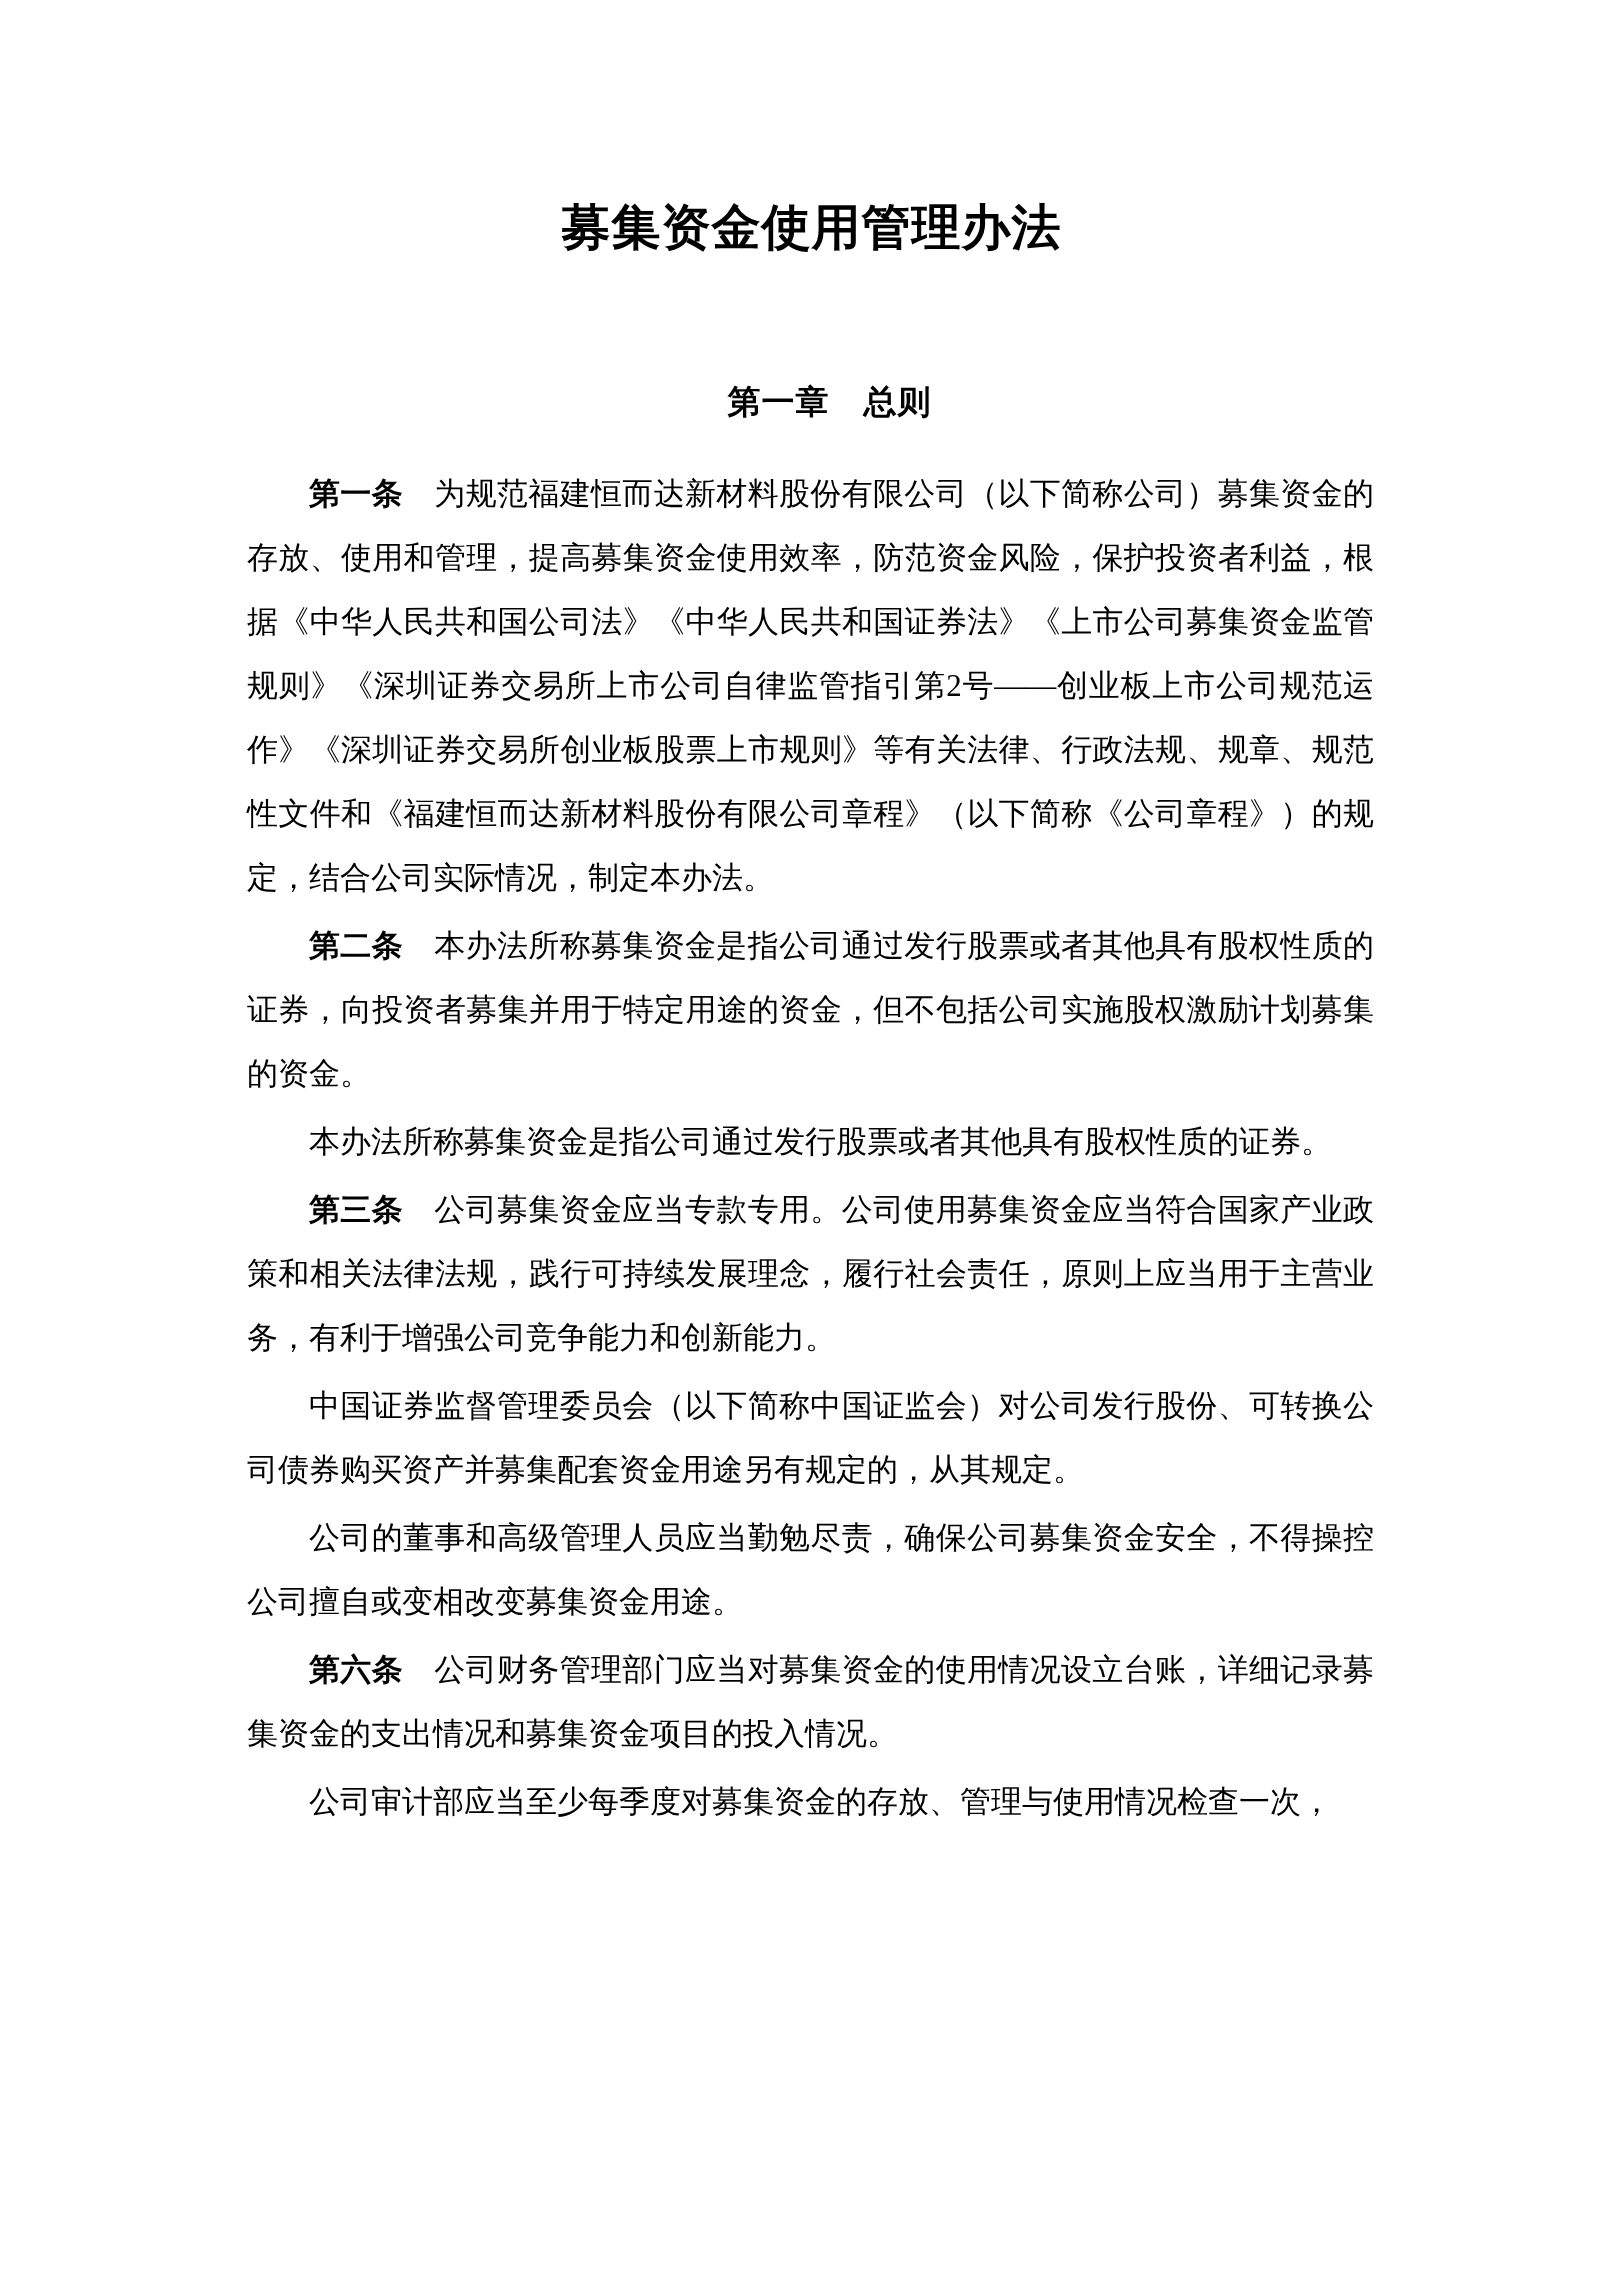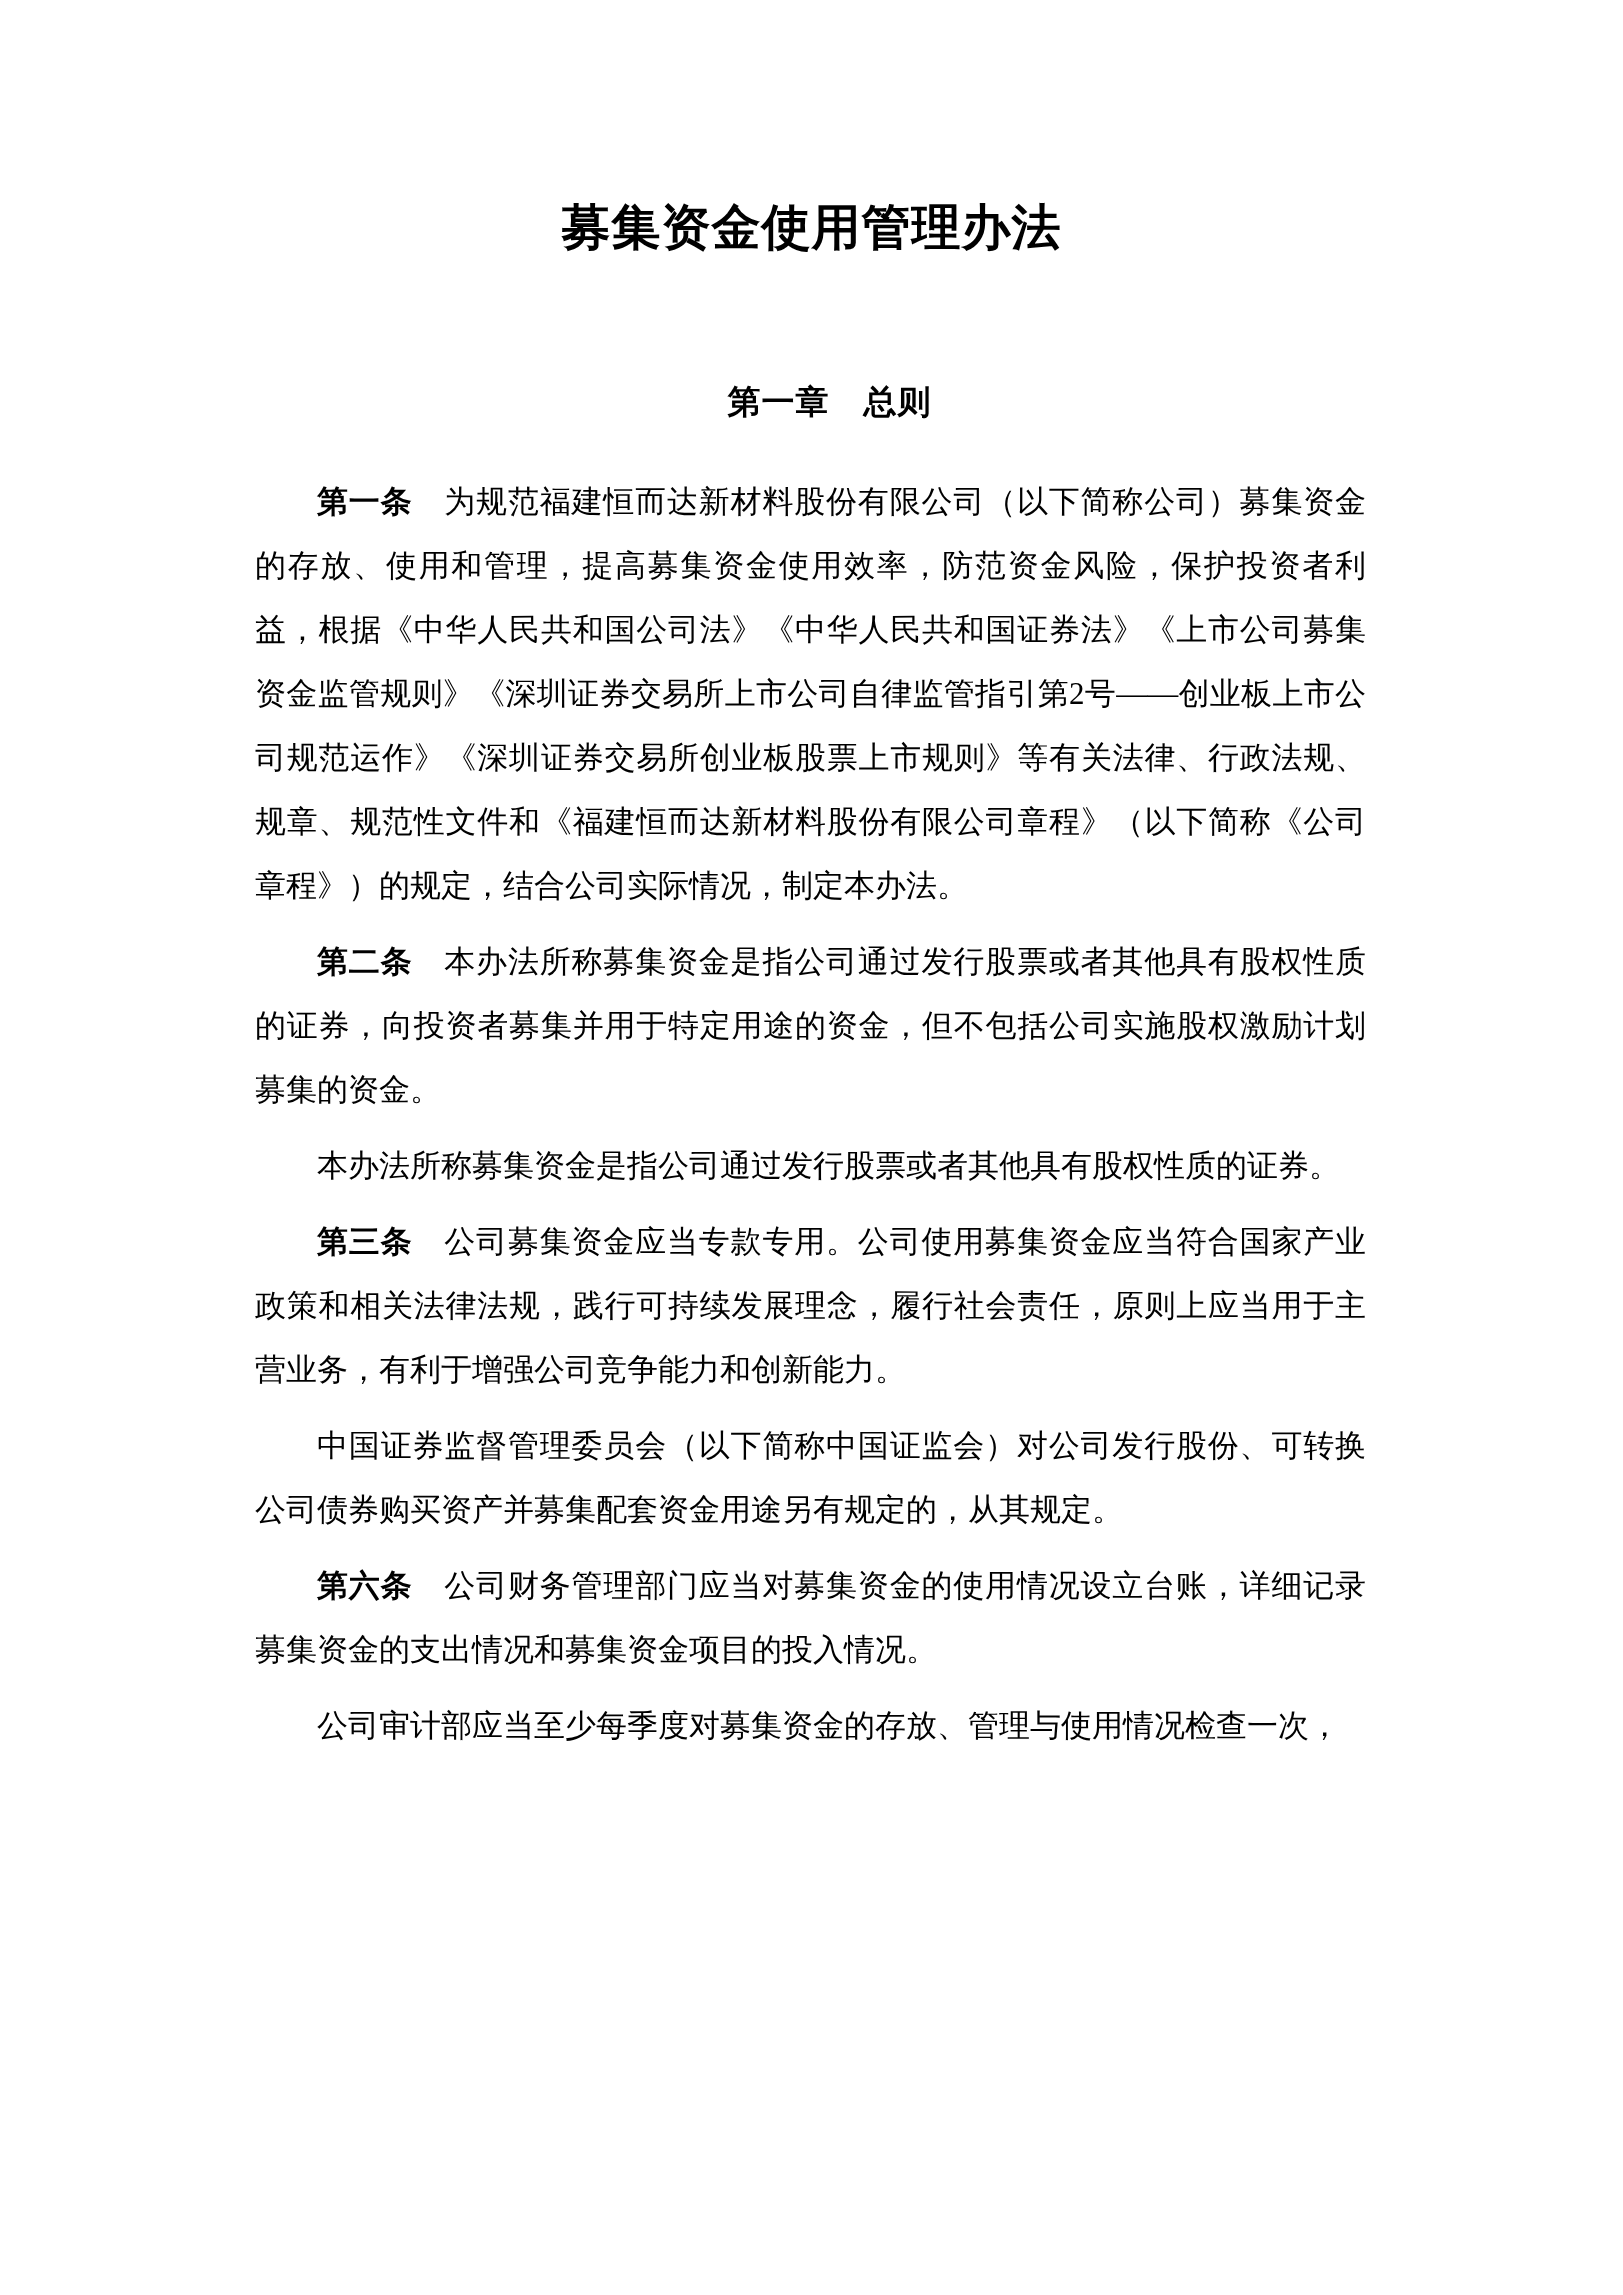--- a/index.html
+++ b/index.html
@@ -42,21 +42,21 @@
     position: absolute;
     top: 458px;
     left: 243px;
     width: 1135px;
     font-size: 31px;
     line-height: 64px;
     text-align: justify;
     text-justify: inter-character;
   }
   .body-text p {
-    margin: 12px;
+    margin: 4px;
     padding: 0;
     text-indent: 2em;
   }
   .body-text p b {
     font-weight: bold;
   }
 </style>
 </head>
 <body>
 
@@ -67,18 +67,19 @@
   </div>
 
   <div class="chapter-heading">第一章　总则</div>
 
   <div class="body-text">
     <p><b>第一条</b><span>　为规范福建恒而达新材料股份有限公司（以下简称公司）募集资金的存放、使用和管理，提高募集资金使用效率，防范资金风险，保护投资者利益，根据《中华人民共和国公司法》《中华人民共和国证券法》《上市公司募集资金监管规则》《深圳证券交易所上市公司自律监管指引第2号——创业板上市公司规范运作》《深圳证券交易所创业板股票上市规则》等有关法律、行政法规、规章、规范性文件和《福建恒而达新材料股份有限公司章程》（以下简称《公司章程》）的规定，结合公司实际情况，制定本办法。</span></p>
     <p><b>第二条</b><span>　本办法所称募集资金是指公司通过发行股票或者其他具有股权性质的证券，向投资者募集并用于特定用途的资金，但不包括公司实施股权激励计划募集的资金。</span></p>
     <p><b></b><span>本办法所称募集资金是指公司通过发行股票或者其他具有股权性质的证券。</span></p>
     <p><b>第三条</b><span>　公司募集资金应当专款专用。公司使用募集资金应当符合国家产业政策和相关法律法规，践行可持续发展理念，履行社会责任，原则上应当用于主营业务，有利于增强公司竞争能力和创新能力。</span></p>
     <p><b></b><span>中国证券监督管理委员会（以下简称中国证监会）对公司发行股份、可转换公司债券购买资产并募集配套资金用途另有规定的，从其规定。</span></p>
+    <p><b></b><span>公司的董事和高级管理人员应当勤勉尽责，确保公司募集资金安全，不得操控公司擅自或变相改变募集资金用途。</span></p>
     <p><b>第六条</b><span>　公司财务管理部门应当对募集资金的使用情况设立台账，详细记录募集资金的支出情况和募集资金项目的投入情况。</span></p>
     <p><b></b><span>公司审计部应当至少每季度对募集资金的存放、管理与使用情况检查一次，</span></p>
   </div>
 
 </div>
 
 
 </body></html>

